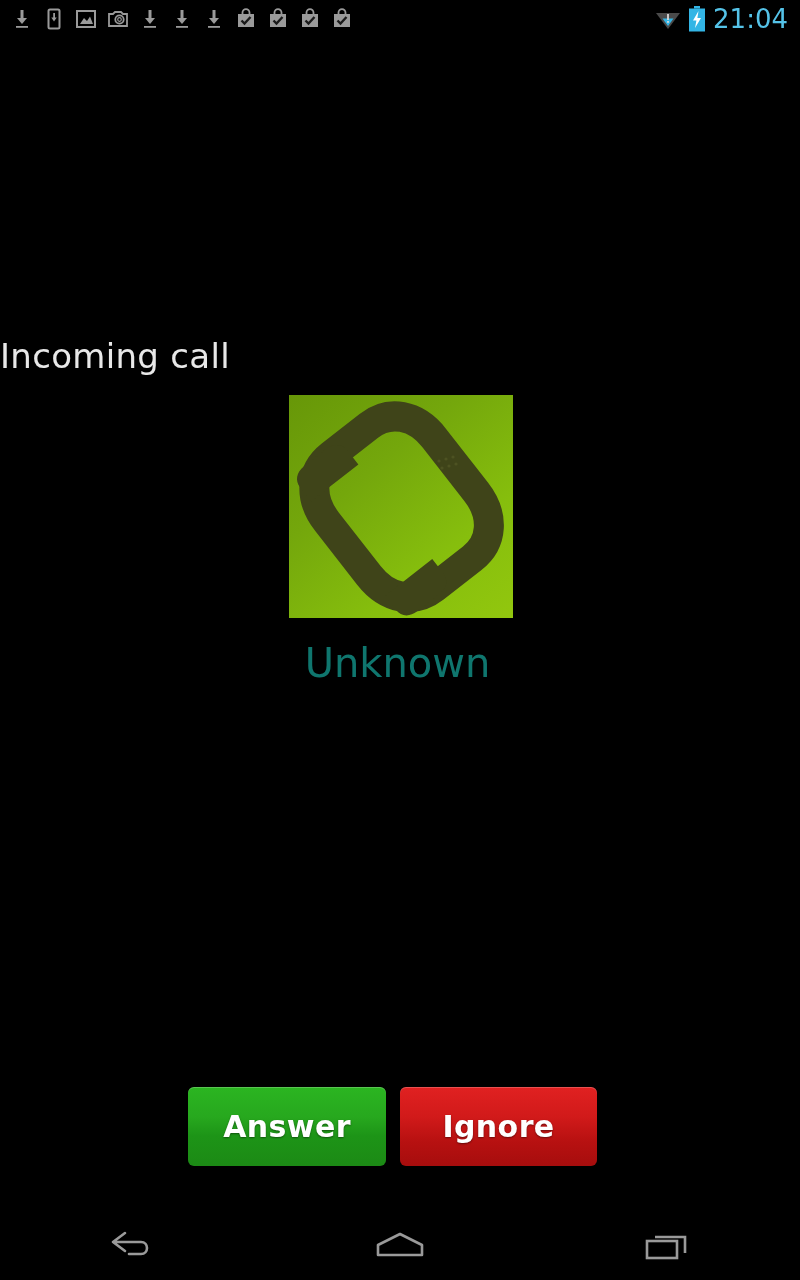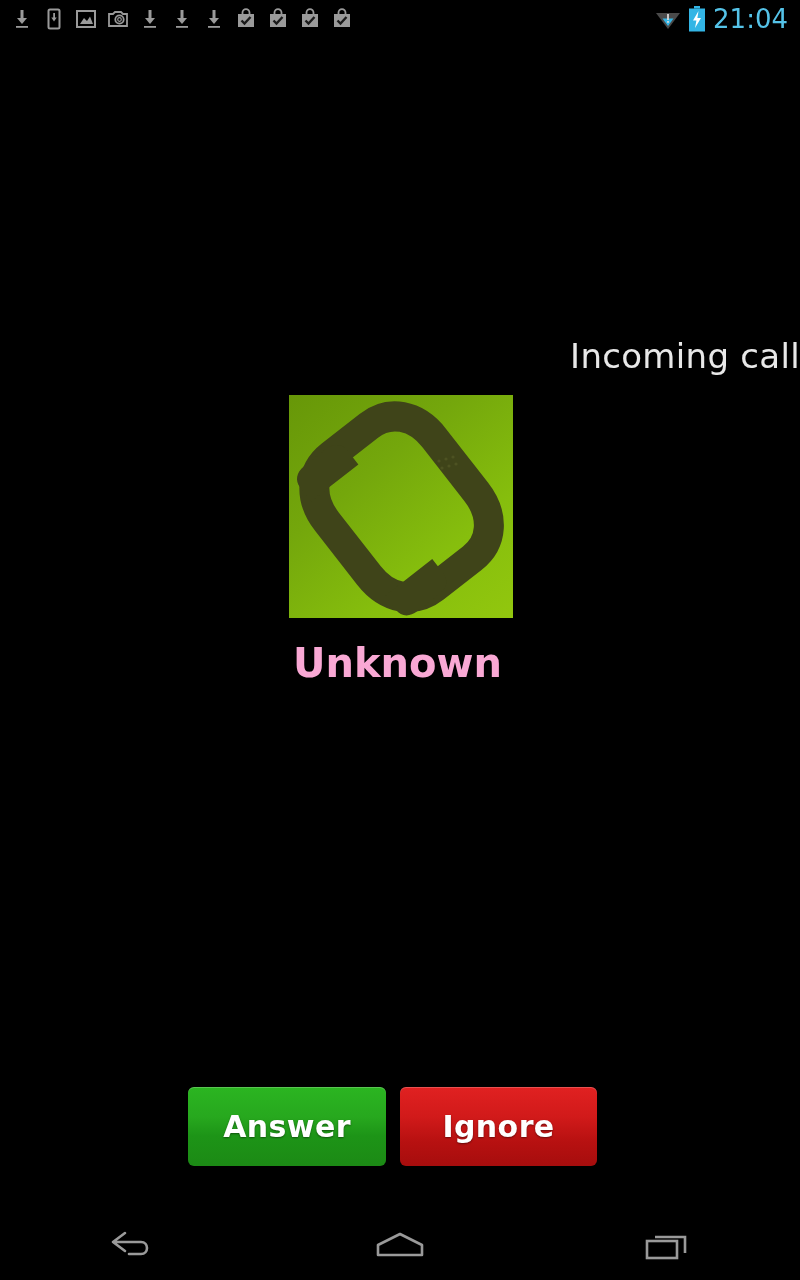--- a/index.html
+++ b/index.html
@@ -47,42 +47,42 @@
   #battery-icon { width:18px; height:26px; }
 
   
   #call-area {
     position:absolute;
     left:0; top:0; width:800px; height:1280px;
   }
   #incoming-label {
     position:absolute;
     top:336px; left:0; width:800px;
-    text-align:right;
+    text-align:left;
     color:#e8e8e8;
     font-size:34px;
     font-weight:400;
     letter-spacing:0.3px;
     line-height:40px;
   }
   #caller-photo {
     position:absolute;
     left:289px; top:395px;
     width:224px; height:223px;
     background:linear-gradient(140deg, #679708 0%, #74a70c 35%, #86be0d 70%, #92c70e 100%);
     overflow:hidden;
   }
   #caller-photo svg { display:block; width:224px; height:223px; }
   #caller-name {
     position:absolute;
     top:638px; left:0; width:795px;
     text-align:center;
-    color:#f9a8d4;
+    color:#0f766e;
     font-size:40px;
-    font-weight:bold;
+    font-weight:normal;
     letter-spacing:0px;
     line-height:50px;
   }
 
   
   #action-row {
     position:absolute;
     left:0; top:1087px;
     width:800px; height:80px;padding-left:19px;
   }

